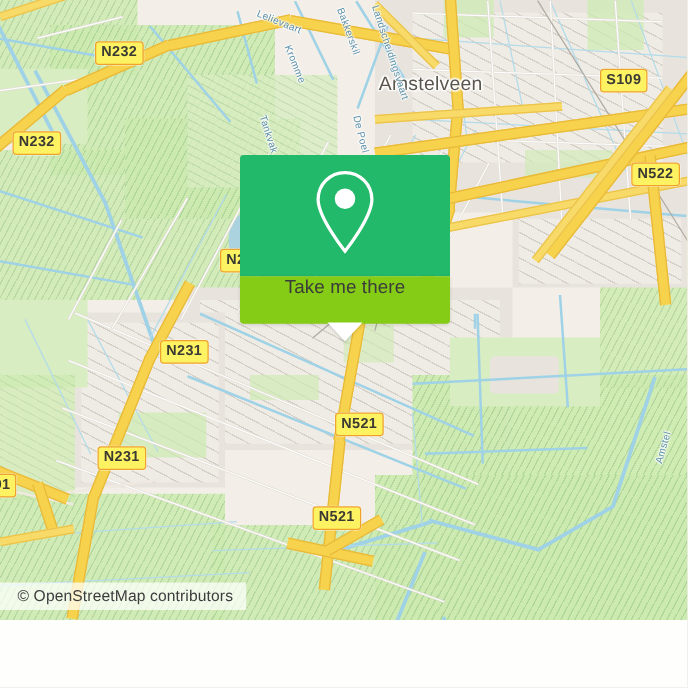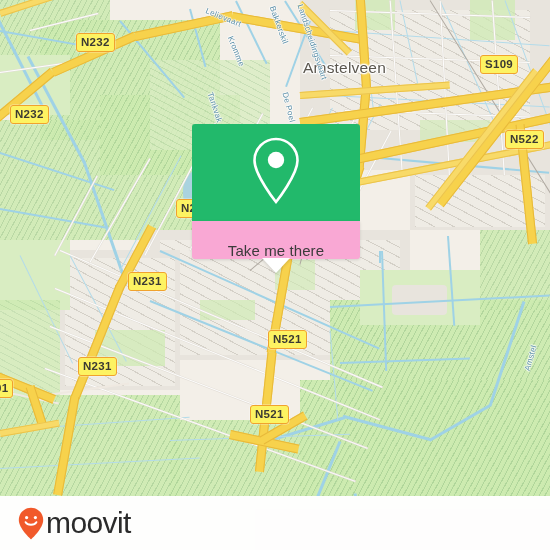--- a/index.html
+++ b/index.html
@@ -74,22 +74,22 @@
     box-shadow:0 0 0 .5px rgba(255,255,255,.5);
   }
 
   
   #card{position:absolute;left:192px;top:124px;width:168px;}
   #card-top{
     width:168px;height:97px;background:#22b96b;
     border-radius:3px 3px 0 0;display:flex;align-items:center;justify-content:center;
   }
   #card-bottom{
-    width:168px;height:38px;background:#f9a8d4;border-radius:0 0 3px 3px;
-    display:flex;align-items:flex-end;justify-content:center;position:relative;
+    width:168px;height:38px;background:#84cc16;border-radius:0 0 3px 3px;
+    display:flex;align-items:flex-start;justify-content:center;position:relative;
     box-shadow:0 1px 3px rgba(0,0,0,.12);
   }
   #card-label{font-size:15px;color:#3b3b3b;letter-spacing:.1px;}
   #card-pointer{
     position:absolute;left:50%;bottom:-14px;margin-left:-14px;
     width:0;height:0;border-left:14px solid transparent;border-right:14px solid transparent;
     border-top:15px solid #ffffff;
     filter:drop-shadow(0 2px 1px rgba(0,0,0,.10));
   }
 
@@ -307,29 +307,19 @@
             <circle cx="29" cy="25" r="8.2" fill="#ffffff"></circle>
           </svg>
         </span>
       </div>
       <div id="card-bottom">
         <span id="card-label">Take me there</span>
         <div id="card-pointer"></div>
       </div>
     </div>
 
+    <div id="attrib">© OpenStreetMap contributors</div>
   </div>
 
   <div id="footer">
-    <div id="brand">
-      <div id="brand-pin">
-        <svg width="26" height="33" viewBox="0 0 26 33" aria-hidden="true">
-          <path d="M13 0.8 C6.2 0.8 0.8 6.2 0.8 13 C0.8 21.6 13 32.4 13 32.4 C13 32.4 25.2 21.6 25.2 13 C25.2 6.2 19.8 0.8 13 0.8 Z" fill="#f1592a"></path>
-          <circle cx="8.6" cy="10.6" r="1.6" fill="#ffffff"></circle>
-          <circle cx="17.4" cy="10.6" r="1.6" fill="#ffffff"></circle>
-          <path d="M7.6 15.2 C9.4 18.6 16.6 18.6 18.4 15.2" fill="none" stroke="#ffffff" stroke-width="1.9" stroke-linecap="round"></path>
-        </svg>
-      </div>
-      <div id="brand-word">moovit</div>
-    </div>
   </div>
 
 </div>
 
 </body></html>

